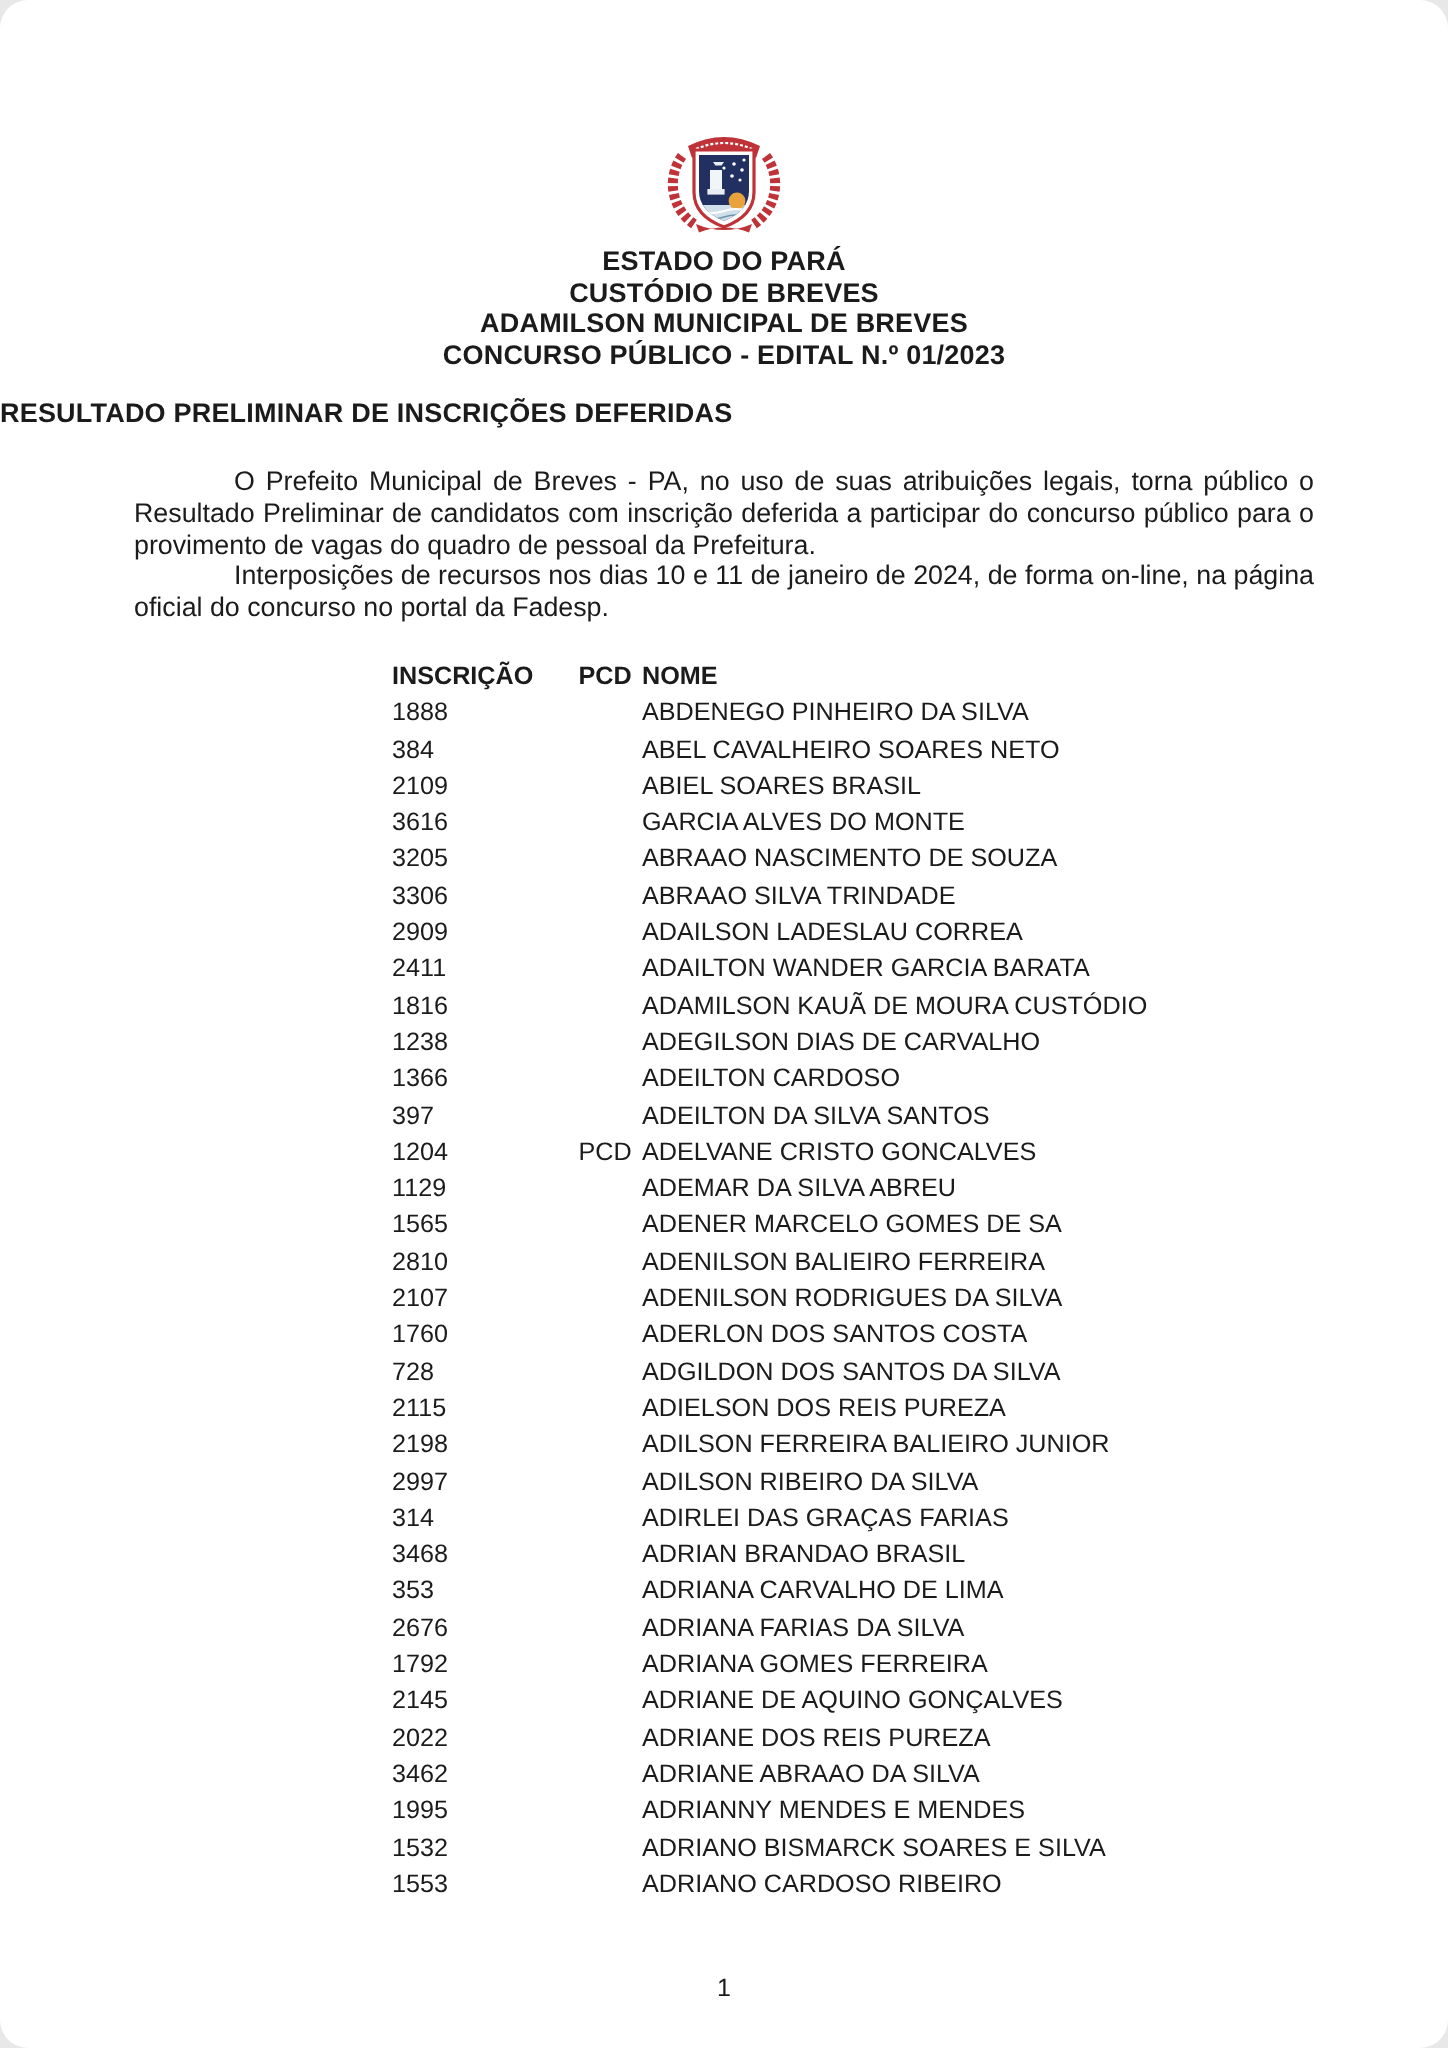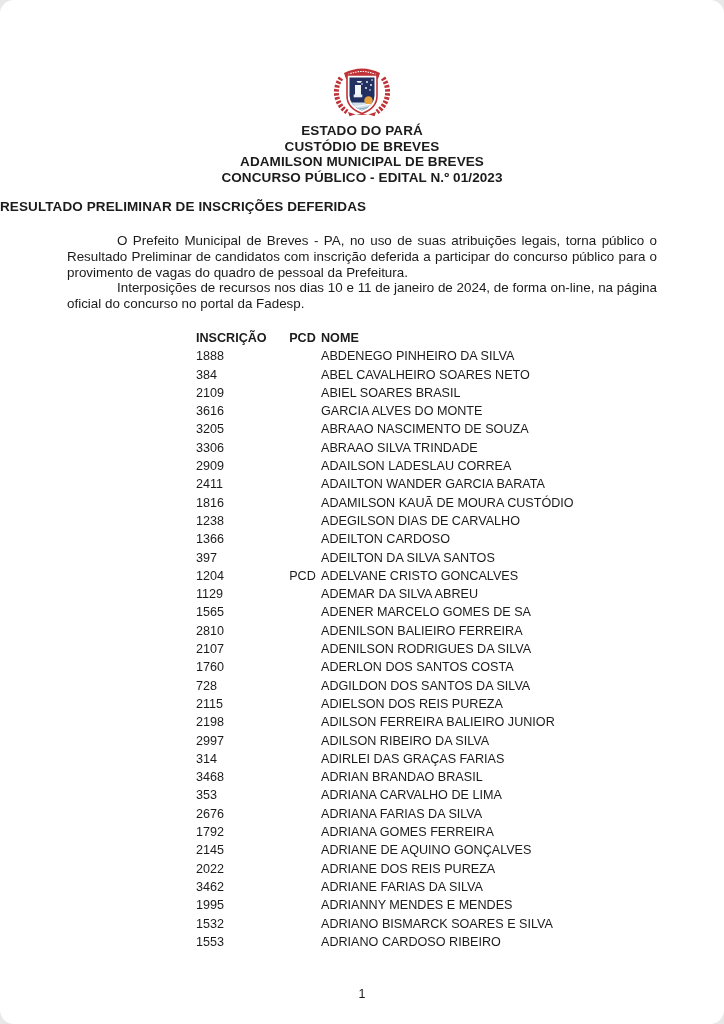--- a/index.html
+++ b/index.html
@@ -292,21 +292,21 @@
 
   <div class="trow">
     <span class="c-ins">2022</span>
     <span class="c-pcd"></span>
     <span class="c-nome">ADRIANE DOS REIS PUREZA</span>
   </div>
 
   <div class="trow">
     <span class="c-ins">3462</span>
     <span class="c-pcd"></span>
-    <span class="c-nome">ADRIANE FARIAS DA SILVA</span>
+    <span class="c-nome">ADRIANE ABRAAO DA SILVA</span>
   </div>
 
   <div class="trow">
     <span class="c-ins">1995</span>
     <span class="c-pcd"></span>
     <span class="c-nome">ADRIANNY MENDES E MENDES</span>
   </div>
 
   <div class="trow">
     <span class="c-ins">1532</span>

